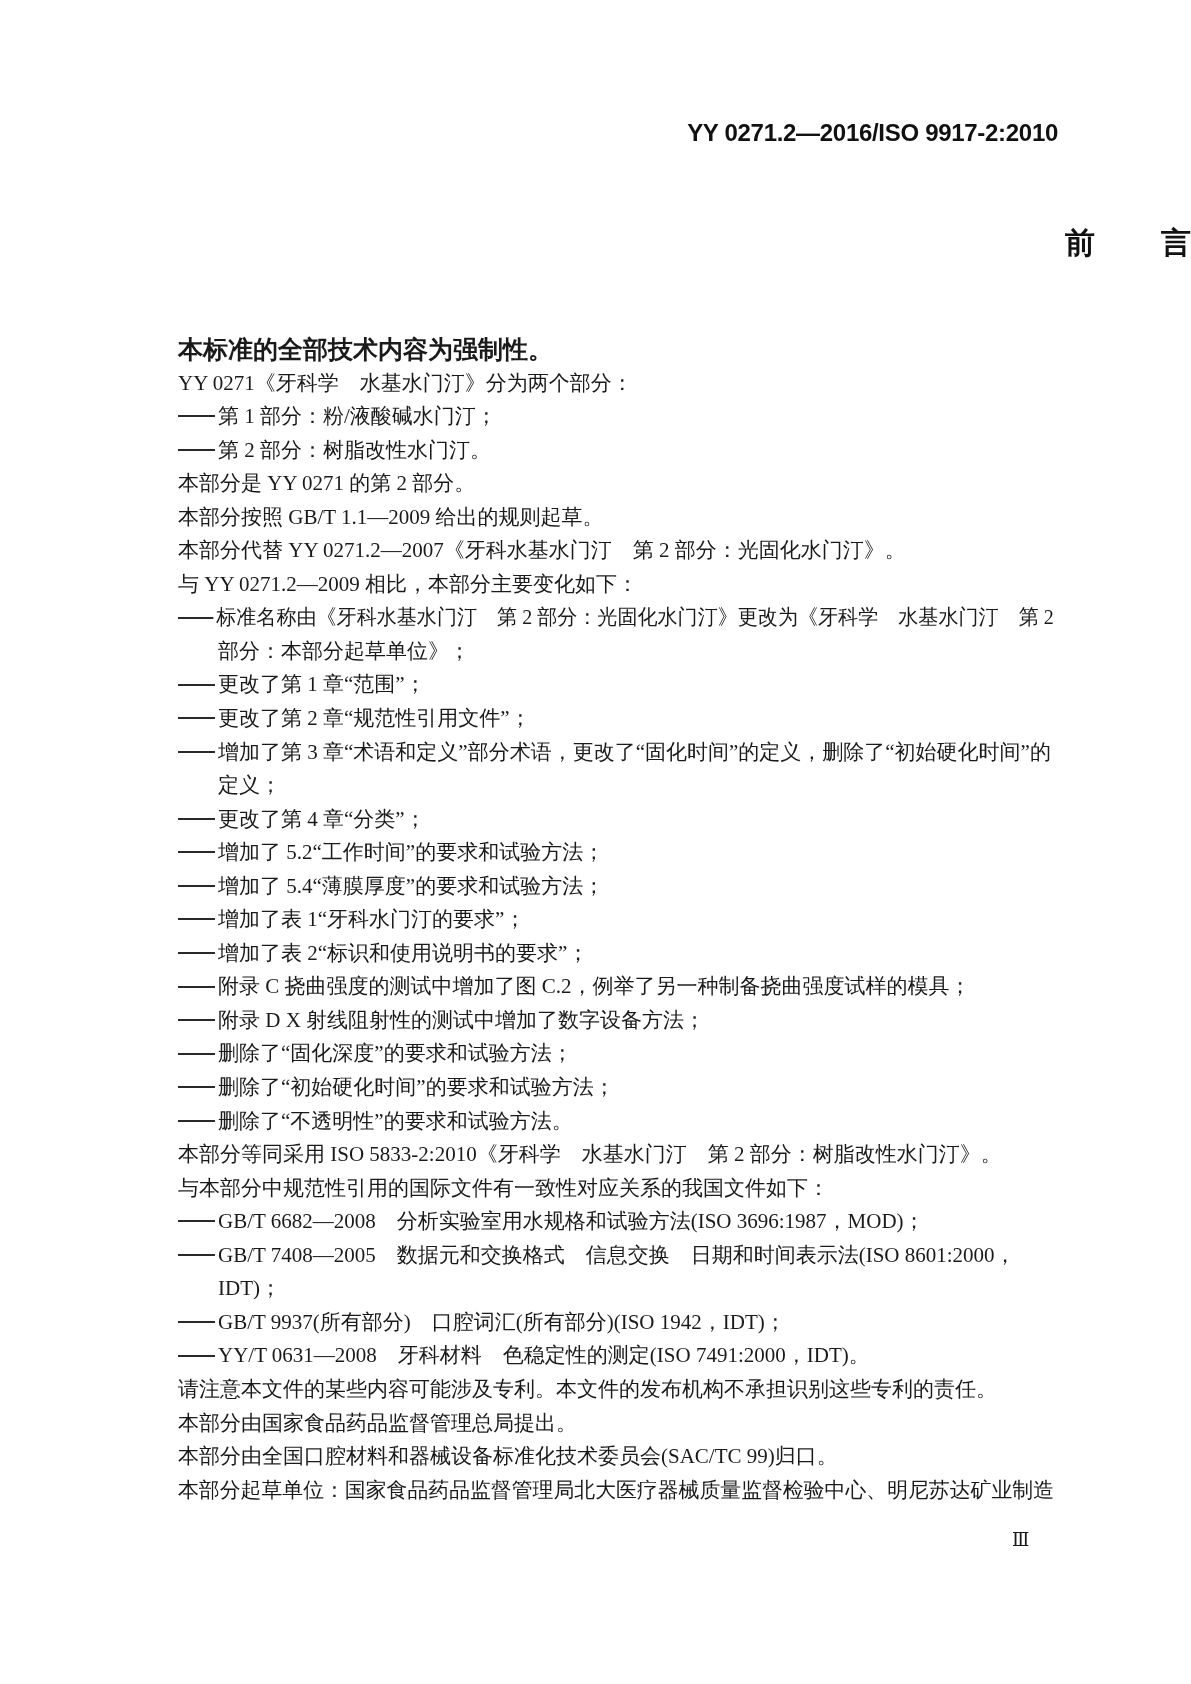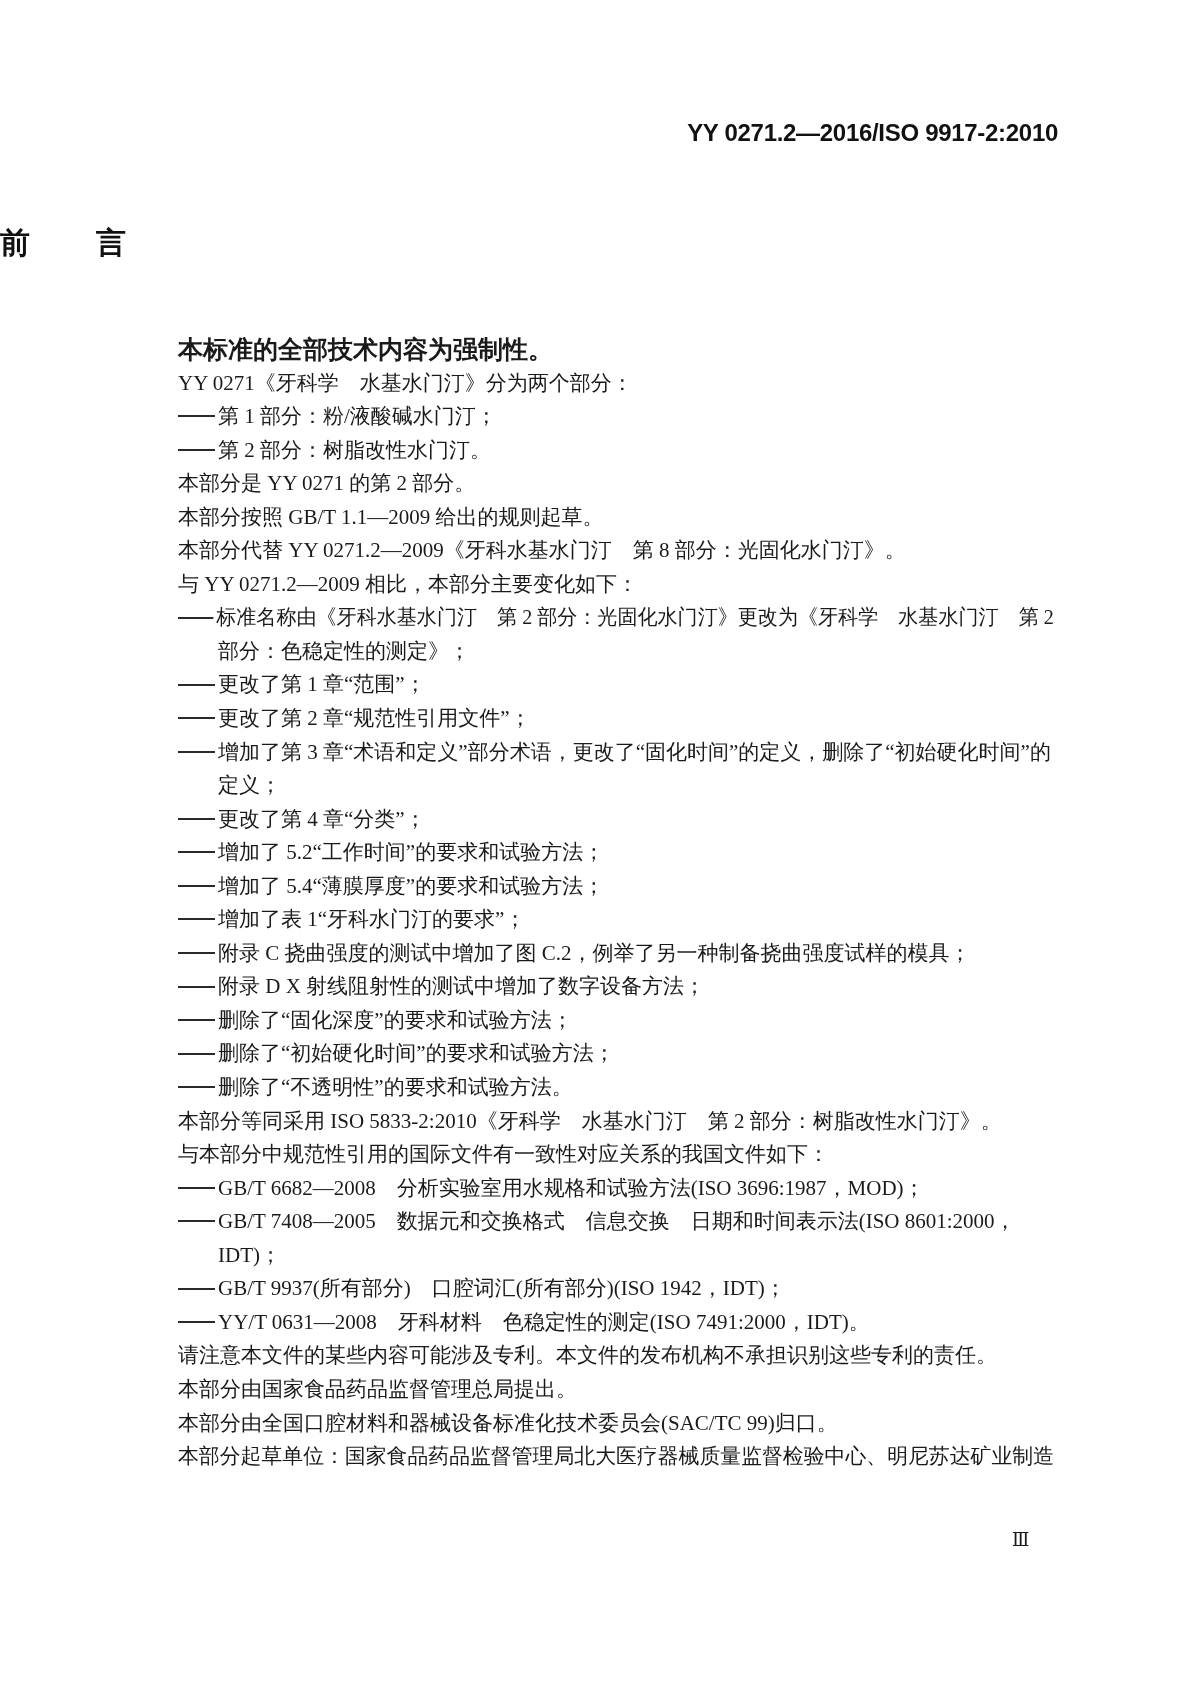--- a/index.html
+++ b/index.html
@@ -16,21 +16,21 @@
     font-family:"Liberation Sans","DejaVu Sans",sans-serif;
     font-weight:700;
     font-size:24px;
     letter-spacing:-0.3px;
     color:#111;
     white-space:nowrap;
   }
   .doc-title{
     position:absolute;
     top:228px;left:0;width:100%;
-    text-align:left;
+    text-align:right;
     font-family:"Liberation Sans","DejaVu Sans",sans-serif;
     font-weight:700;
     font-size:30px;
     line-height:1;
     color:#111;
     white-space:nowrap;
   }
   .doc-title .title-gap{display:inline-block;width:66px;}
   .content{
     position:absolute;
@@ -74,32 +74,33 @@
     <span>前</span><span class="title-gap"></span><span>言</span>
   </div>
 
   <div class="content">
       <div class="line bold">本标准的全部技术内容为强制性。</div>
       <div class="line">YY 0271《牙科学　水基水门汀》分为两个部分：</div>
       <div class="line"><span class="dash"></span>第 1 部分：粉/液酸碱水门汀；</div>
       <div class="line"><span class="dash"></span>第 2 部分：树脂改性水门汀。</div>
       <div class="line">本部分是 YY 0271 的第 2 部分。</div>
       <div class="line">本部分按照 GB/T 1.1—2009 给出的规则起草。</div>
-      <div class="line">本部分代替 YY 0271.2—2009《牙科水基水门汀　第 8 部分：光固化水门汀》。</div>
+      <div class="line">本部分代替 YY 0271.2—2007《牙科水基水门汀　第 2 部分：光固化水门汀》。</div>
       <div class="line">与 YY 0271.2—2009 相比，本部分主要变化如下：</div>
       <div class="line" style="transform: scaleX(0.955289);"><span class="dash"></span>标准名称由《牙科水基水门汀　第 2 部分：光固化水门汀》更改为《牙科学　水基水门汀　第 2</div>
-      <div class="line indent">部分：色稳定性的测定》；</div>
+      <div class="line indent">部分：本部分起草单位》；</div>
       <div class="line"><span class="dash"></span>更改了第 1 章“范围”；</div>
       <div class="line"><span class="dash"></span>更改了第 2 章“规范性引用文件”；</div>
       <div class="line"><span class="dash"></span>增加了第 3 章“术语和定义”部分术语，更改了“固化时间”的定义，删除了“初始硬化时间”的</div>
       <div class="line indent">定义；</div>
       <div class="line"><span class="dash"></span>更改了第 4 章“分类”；</div>
       <div class="line"><span class="dash"></span>增加了 5.2“工作时间”的要求和试验方法；</div>
       <div class="line"><span class="dash"></span>增加了 5.4“薄膜厚度”的要求和试验方法；</div>
       <div class="line"><span class="dash"></span>增加了表 1“牙科水门汀的要求”；</div>
+      <div class="line"><span class="dash"></span>增加了表 2“标识和使用说明书的要求”；</div>
       <div class="line"><span class="dash"></span>附录 C 挠曲强度的测试中增加了图 C.2，例举了另一种制备挠曲强度试样的模具；</div>
       <div class="line"><span class="dash"></span>附录 D X 射线阻射性的测试中增加了数字设备方法；</div>
       <div class="line"><span class="dash"></span>删除了“固化深度”的要求和试验方法；</div>
       <div class="line"><span class="dash"></span>删除了“初始硬化时间”的要求和试验方法；</div>
       <div class="line"><span class="dash"></span>删除了“不透明性”的要求和试验方法。</div>
       <div class="line">本部分等同采用 ISO 5833-2:2010《牙科学　水基水门汀　第 2 部分：树脂改性水门汀》。</div>
       <div class="line">与本部分中规范性引用的国际文件有一致性对应关系的我国文件如下：</div>
       <div class="line"><span class="dash"></span>GB/T 6682—2008　分析实验室用水规格和试验方法(ISO 3696:1987，MOD)；</div>
       <div class="line"><span class="dash"></span>GB/T 7408—2005　数据元和交换格式　信息交换　日期和时间表示法(ISO 8601:2000，</div>
       <div class="line indent">IDT)；</div>

